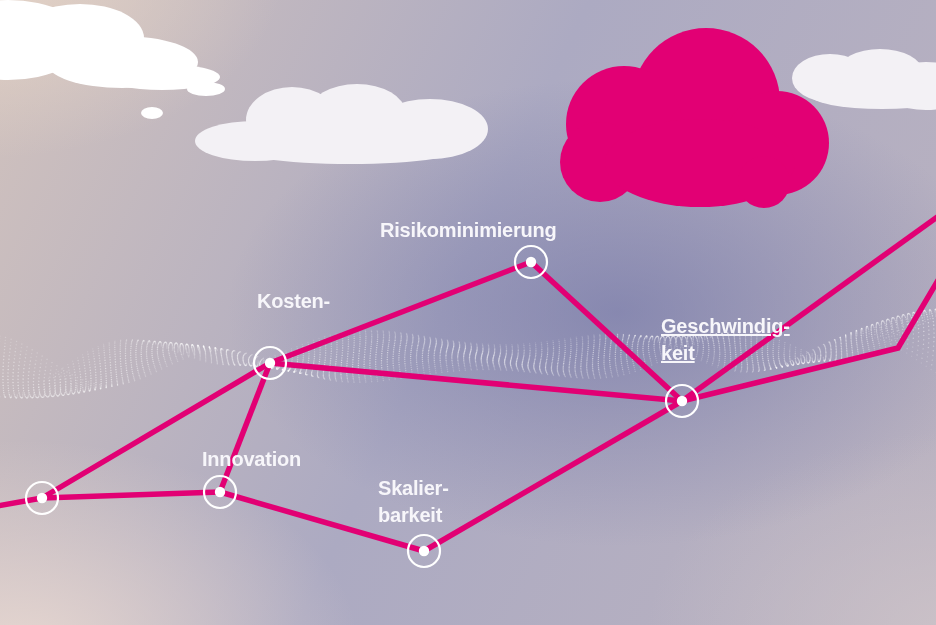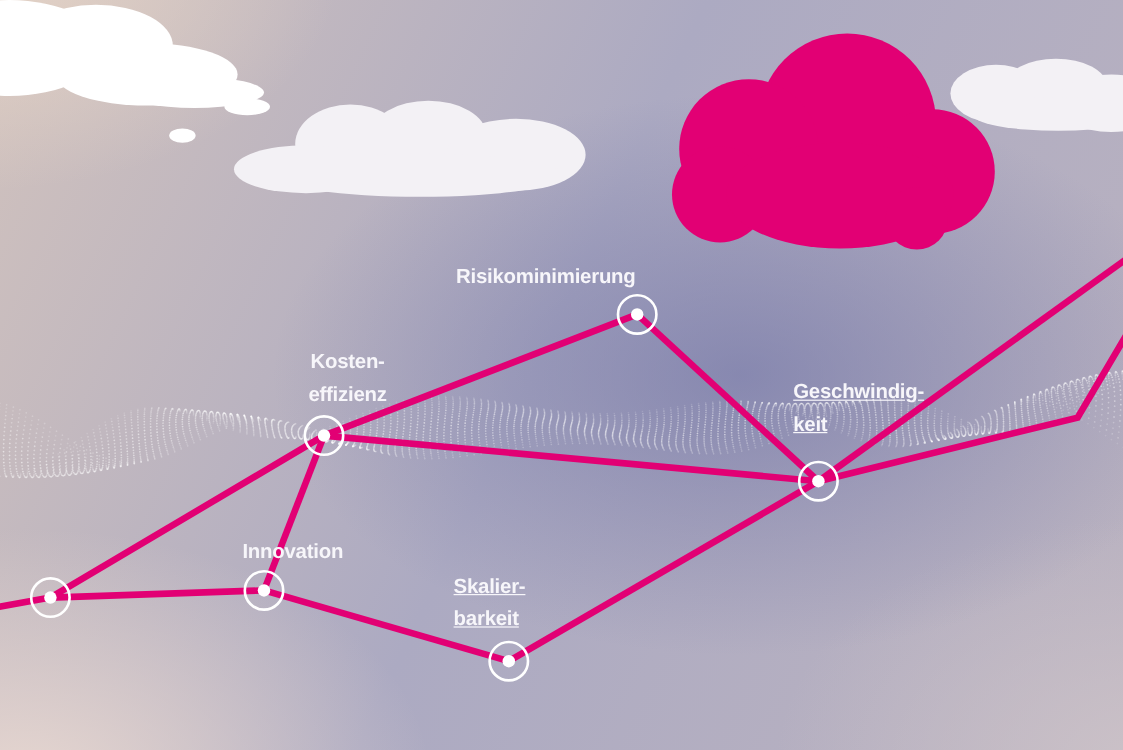--- a/index.html
+++ b/index.html
@@ -12,21 +12,21 @@
       radial-gradient(46% 42% at -2% -4%, rgba(229,212,199,0.95) 0%, rgba(229,212,199,0) 70%),
       radial-gradient(52% 48% at 2% 104%, rgba(232,216,209,0.95) 0%, rgba(232,216,209,0) 70%),
       radial-gradient(44% 44% at 102% 102%, rgba(206,196,201,0.85) 0%, rgba(206,196,201,0) 75%),
       linear-gradient(115deg, #D1C2BD 0%, #ACAAC2 48%, #BBB3C0 100%);
     font-family:"Liberation Sans",sans-serif;
   }
   svg{position:absolute;left:0;top:0;}
   .node-label{
     position:absolute;
     font-weight:700;
-    font-size:17px;
+    font-size:20px;
     line-height:27px;
     letter-spacing:-0.2px;
     white-space:nowrap;
     user-select:none;
   }
 </style>
 </head>
 <body>
 
 <div class="stage">
@@ -129,27 +129,26 @@
           <circle cx="424" cy="551" r="5.2" fill="#FFFFFF"></circle>
         </g>
       </g>
   </svg>
   <div id="labels">
       <div class="node-label" style="left: 380px; top: 217px; color: rgb(247, 246, 250);">
         <div>Risikominimierung</div>
       </div>
       <div class="node-label" style="left: 257px; top: 288px; color: rgb(247, 246, 250); text-align: center;">
         <div>Kosten-</div>
-        <div>effizienz</div>
       </div>
       <div class="node-label" style="left: 661px; top: 313px; color: rgb(247, 246, 250); text-decoration: underline;">
         <div>Geschwindig-</div>
         <div>keit</div>
       </div>
       <div class="node-label" style="left: 202px; top: 446px; color: rgb(247, 246, 250);">
         <div>Innovation</div>
       </div>
-      <div class="node-label" style="left: 378px; top: 475px; color: rgb(247, 246, 250); text-decoration: underline;">
+      <div class="node-label" style="left: 378px; top: 475px; color: rgb(247, 246, 250);">
         <div>Skalier-</div>
         <div>barkeit</div>
       </div>
     </div>
 </div>
 
 </body></html>

